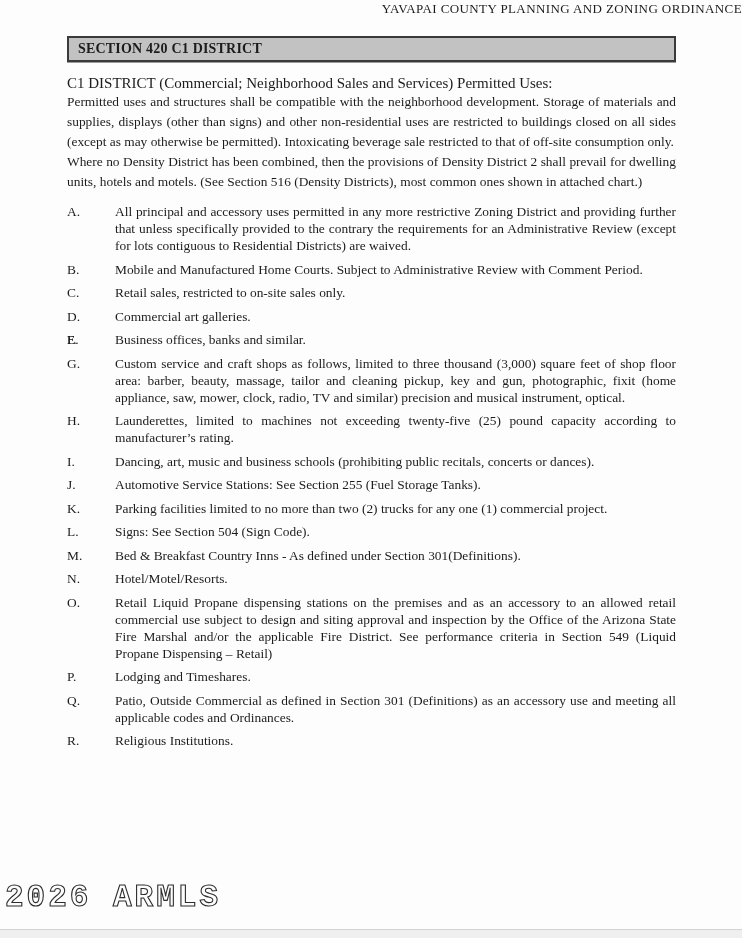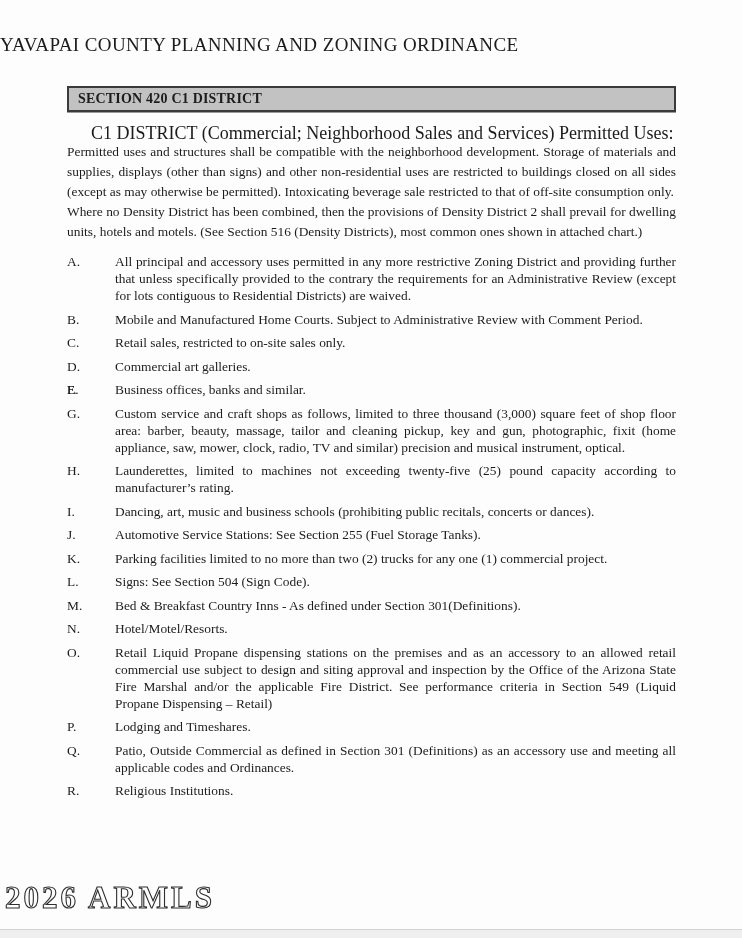--- a/index.html
+++ b/index.html
@@ -10,46 +10,44 @@
   .page {
     position: relative;
     width: 742px;
     height: 938px;
     background: #fdfdfd;
     overflow: hidden;
     font-family: "Liberation Serif", "DejaVu Serif", serif;
     color: #1c1c1c;
   }
   .doc-header {
-    padding-top: 36px;
-    text-align: left;
-    font-size: 19px;
+    text-align: right;
+    font-size: 13px;
     letter-spacing: 0.4px;
     line-height: 17px;
   }
   .content {
     padding: 0 66px 0 67px;
   }
   .section-box {
-    margin-top: 33px;
+    margin-top: 19px;
     border: 2px solid #3a3a3a;
     background: #c2c2c2;
     box-shadow: 0 1px 0 #9a9a9a;
     height: 20px;
     line-height: 20px;
     padding: 1px 0 1px 9px;
     font-weight: bold;
     font-size: 14px;
     letter-spacing: 0.2px;
   }
   .intro-line {
     margin-top: 13px;
-    font-size: 18px;
+    font-size: 15px;
     line-height: 17px;
-    margin-left: 24px;
   }
   .para {
     font-size: 13.4px;
     line-height: 20px;
     text-align: justify;
   }
   .list {
     margin-top: 11px;
   }
   .item {
@@ -68,21 +66,21 @@
   .page-footer {
     margin-top: 7px;
     text-align: center;
     font-size: 13.4px;
     line-height: 17px;
   }
   .watermark {
     position: absolute;
     left: 5px;
     top: 880px;
-    font-family: Liberation Serif, serif;
+    font-family: Liberation Mono, monospace;
     font-size: 31px;
     font-weight: bold;
     letter-spacing: 3px;
     color: transparent;
     -webkit-text-stroke: 1.1px #2e2e2e;
     white-space: nowrap;
     pointer-events: none;
   }
   .scan-edge {
     position: absolute;

